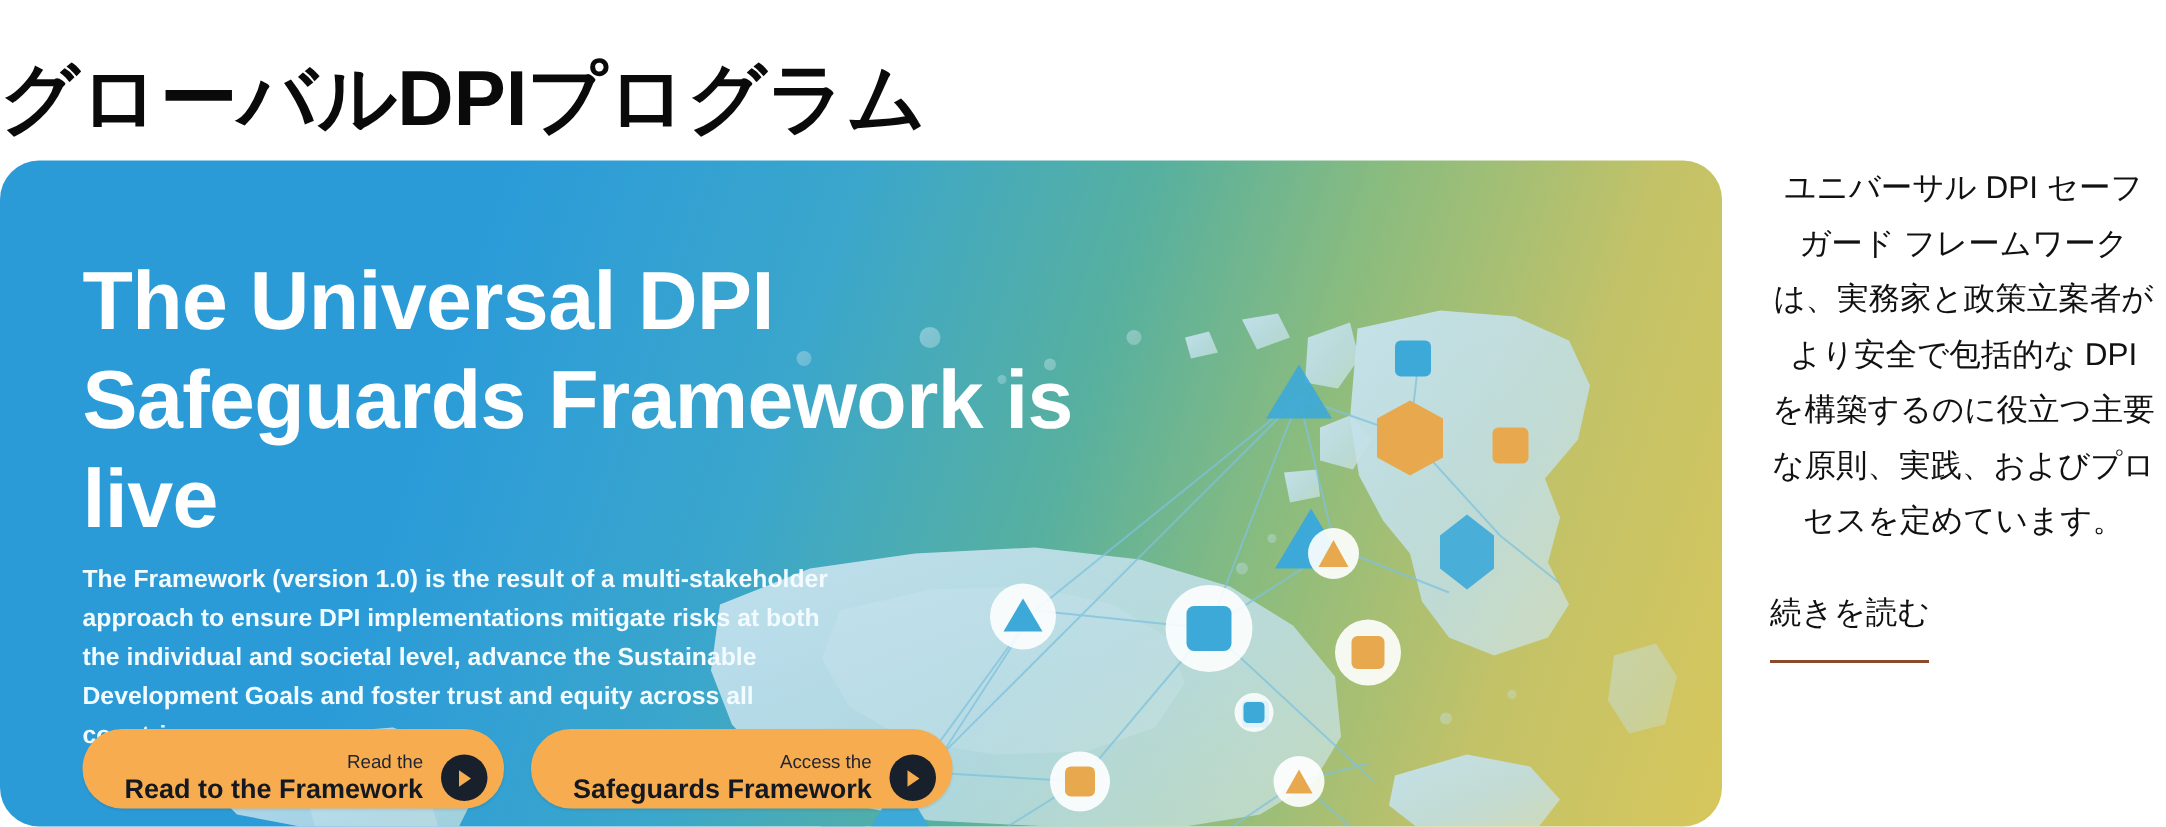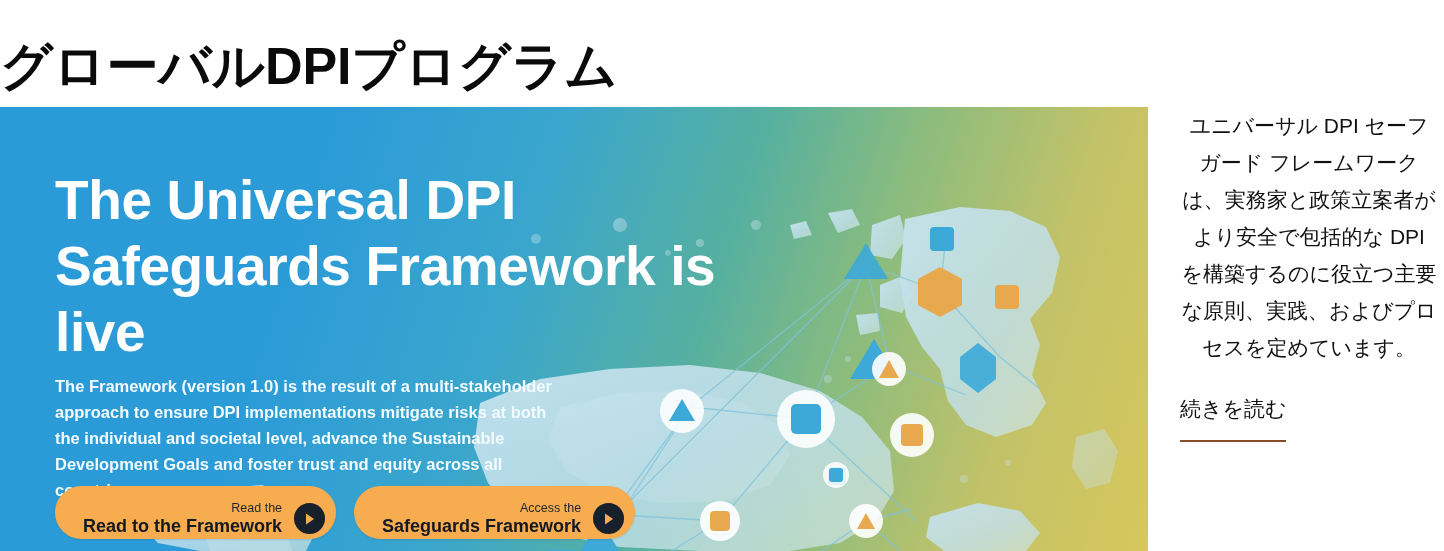--- a/index.html
+++ b/index.html
@@ -47,20 +47,21 @@
     overflow: hidden;
     background:
       linear-gradient(108deg,
         #2b9bd8 0%,
         #2b9bd8 26%,
         #3aa6cd 44%,
         #57b09f 60%,
         #8bbc7e 72%,
         #c3c268 86%,
         #d7c75c 100%);
+    border-radius: 26px;
   }
   #hero-map-layer {
     position: absolute;
     inset: 0;
     width: 100%;
     height: 100%;
   }
   #hero-inner {
     position: absolute;
     left: 0;

